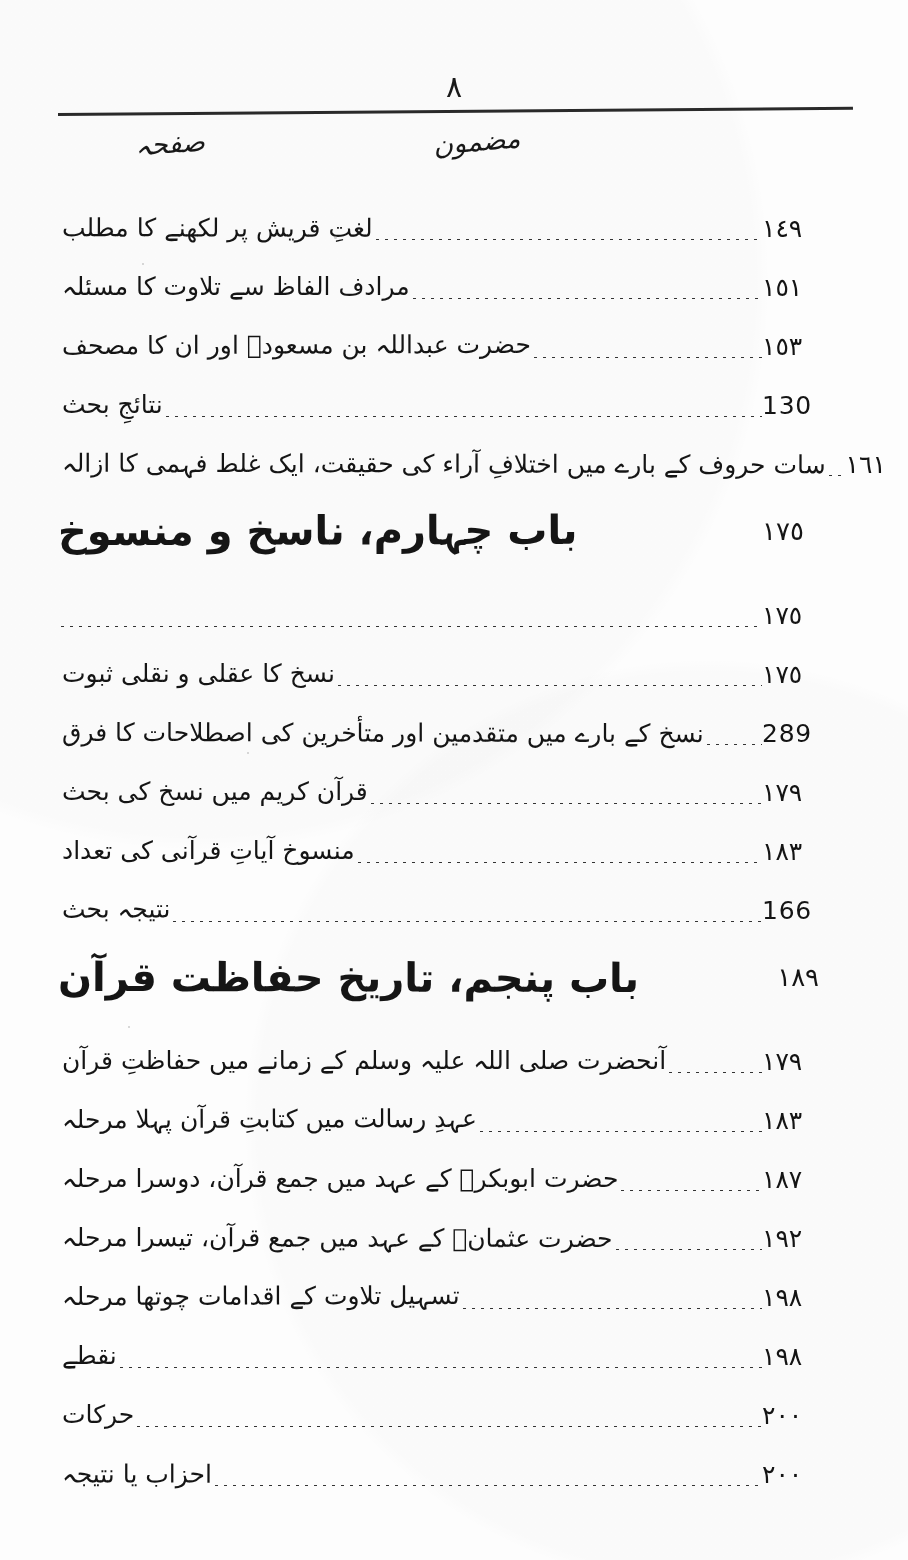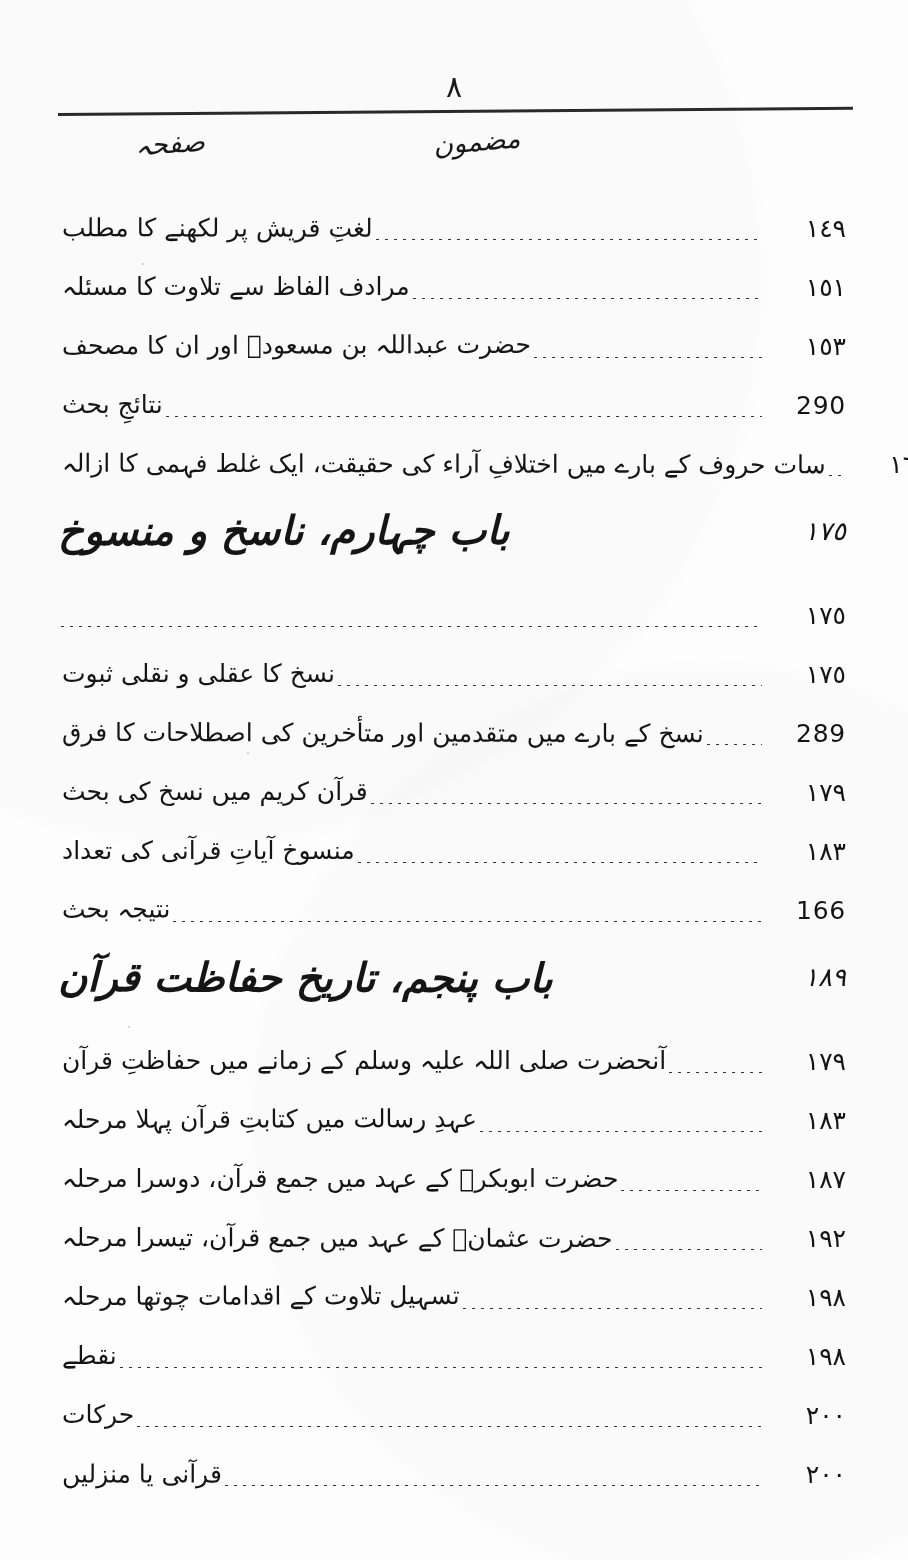--- a/index.html
+++ b/index.html
@@ -112,36 +112,35 @@
     overflow: hidden;
     background-image: radial-gradient(circle, #333 1.2px, rgba(0,0,0,0) 1.3px);
     background-size: 9px 14px;
     background-position: 0 7px;
     background-repeat: repeat-x;
     min-width: 20px;
   }
 
   .row .pageno {
     flex: 0 0 84px;
-    text-align: right;
+    text-align: left;
     font-size: 25px;
     line-height: 1;
     padding-bottom: 8px;
     padding-right: 16px;
     color: #141414;
     letter-spacing: 0.03em;
     direction: ltr;
     unicode-bidi: plaintext;
   }
 
   
   .row.chapter {
     min-height: 92px;
     align-items: center;
-    font-style: italic;
   }
   .row.chapter .title {
     font-size: 40px;
     line-height: 1.1;
     padding-bottom: 0;
     padding-left: 0;
     margin-right: 118px;
     font-weight: 600;
     letter-spacing: 0.01em;
   }
@@ -192,21 +191,21 @@
         <span class="pageno">١٥١</span>
       </div>
       <div class="row">
         <span class="title">حضرت عبداللہ بن مسعودؓ اور ان کا مصحف</span>
         <span class="leader"></span>
         <span class="pageno">١٥٣</span>
       </div>
       <div class="row">
         <span class="title">نتائجِ بحث</span>
         <span class="leader"></span>
-        <span class="pageno">290</span>
+        <span class="pageno">130</span>
       </div>
       <div class="row">
         <span class="title">سات حروف کے بارے میں اختلافِ آراء کی حقیقت، ایک غلط فہمی کا ازالہ</span>
         <span class="leader"></span>
         <span class="pageno">١٦١</span>
       </div>
       <div class="row chapter">
         <span class="title">باب چہارم، ناسخ و منسوخ</span>
         <span class="leader"></span>
         <span class="pageno">١٧٥</span>
@@ -274,21 +273,21 @@
         <span class="title">نقطے</span>
         <span class="leader"></span>
         <span class="pageno">١٩٨</span>
       </div>
       <div class="row">
         <span class="title">حرکات</span>
         <span class="leader"></span>
         <span class="pageno">٢٠٠</span>
       </div>
       <div class="row">
-        <span class="title">قرآنی یا منزلیں</span>
+        <span class="title">احزاب یا نتیجہ</span>
         <span class="leader"></span>
         <span class="pageno">٢٠٠</span>
       </div>
     </div>
 
   <span class="speck" style="top:236px; left:334px; width:3px; height:3px;"></span>
   <span class="speck" style="top:263px; left:142px; width:2px; height:2px;"></span>
   <span class="speck" style="top:752px; left:247px; width:2px; height:2px;"></span>
   <span class="speck" style="top:1026px; left:128px; width:2px; height:2px;"></span>
 </div>

